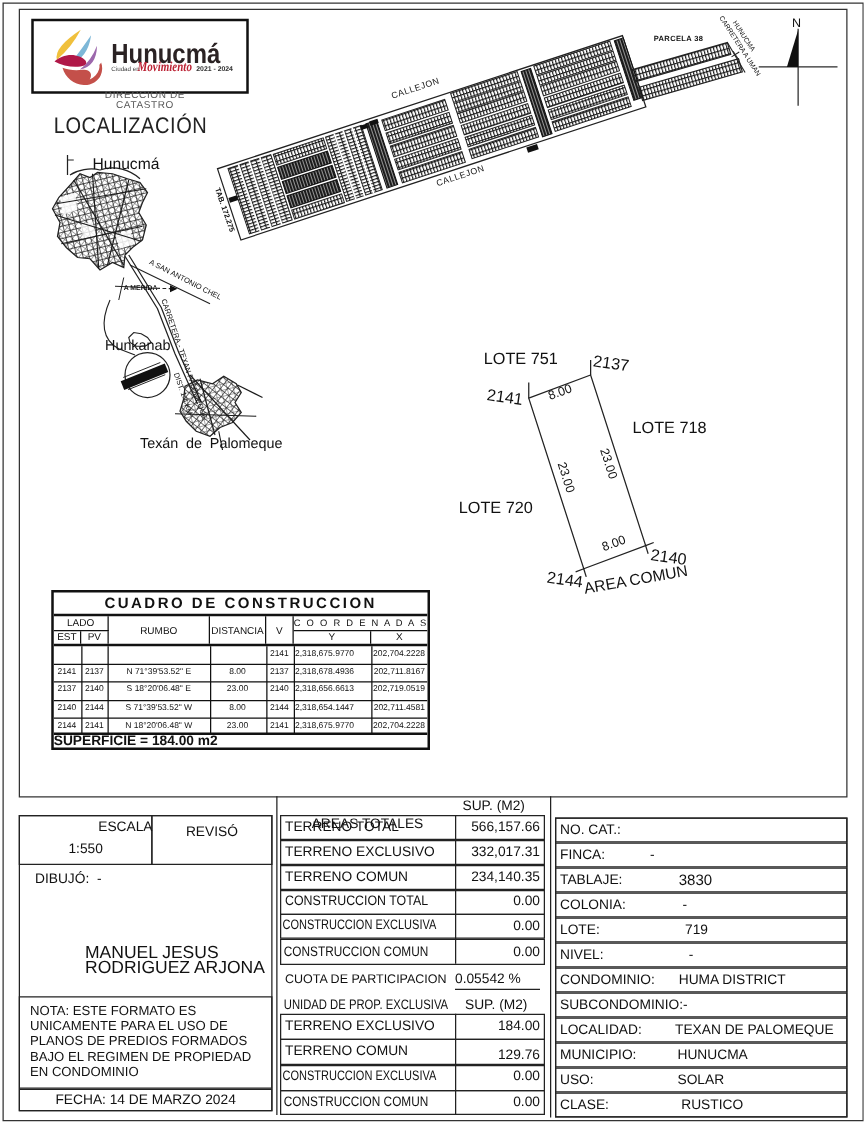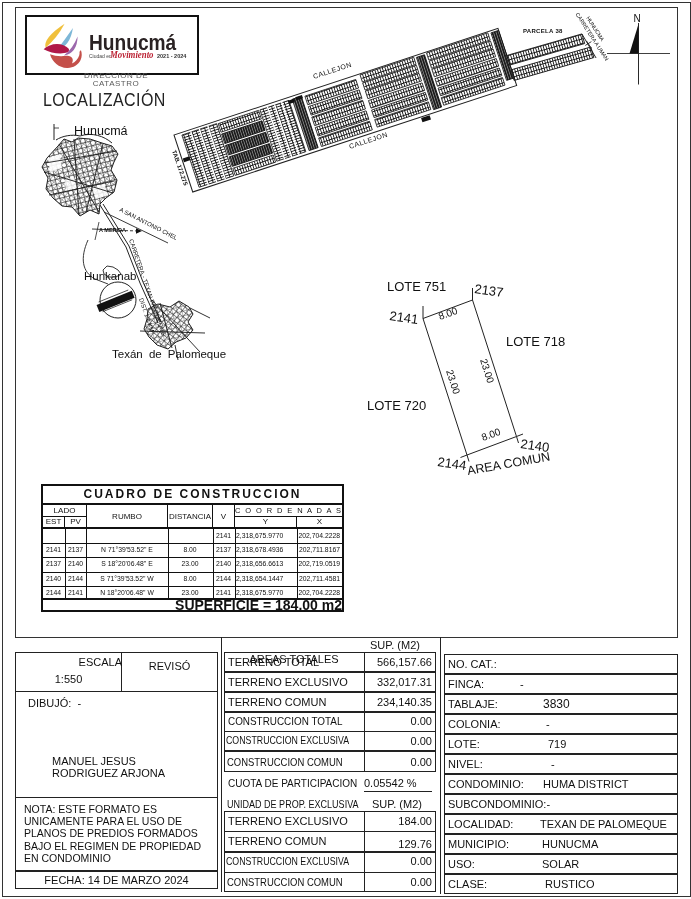--- a/index.html
+++ b/index.html
@@ -201,21 +201,21 @@
 <g transform="translate(446,371) rotate(72)">
         <text x="0" y="0" font-size="10">23.00</text>
       </g>
 <text x="367" y="410" font-size="13">LOTE  720</text>
 <text x="483" y="441" font-size="10" transform="rotate(-20 483,441)">8.00</text>
 <text x="520" y="448" font-size="13" transform="rotate(8 520,448)">2140</text>
 <text x="437" y="466" font-size="13" transform="rotate(8 437,466)">2144</text>
 <text x="468" y="475" font-size="12.5" transform="rotate(-10 468,475)">AREA  COMUN</text>
 </svg>
 
-<div class="abs" style="left:41px;top:484px;width:303px;height:128px;border:2px solid #111;box-sizing:border-box;background:#fff;overflow:hidden">
+<div class="abs" style="left:41px;top:472px;width:303px;height:128px;border:2px solid #111;box-sizing:border-box;background:#fff;overflow:hidden">
 <div class="abs" style="left:0;top:0;width:299px;height:17px;border-bottom:2px solid #111;text-align:center;font-weight:bold;font-size:12px;letter-spacing:2px;line-height:17px;white-space:nowrap">CUADRO  DE  CONSTRUCCION</div>
 <div class="abs" style="left:0;top:19px;width:43px;height:11px;border-right:1px solid #111;border-bottom:1px solid #111;text-align:center;font-size:8px;line-height:12px">LADO</div>
 <div class="abs" style="left:0;top:31px;width:21px;height:10px;border-right:1px solid #111;text-align:center;font-size:8px;line-height:10px">EST</div>
 <div class="abs" style="left:22px;top:31px;width:21px;height:10px;border-right:1px solid #111;text-align:center;font-size:8px;line-height:10px">PV</div>
 <div class="abs" style="left:44px;top:19px;width:80px;height:22px;border-right:1px solid #111;text-align:center;font-size:8px;line-height:24px">RUMBO</div>
 <div class="abs" style="left:125px;top:19px;width:44px;height:22px;border-right:1px solid #111;text-align:center;font-size:8px;line-height:24px">DISTANCIA</div>
 <div class="abs" style="left:170px;top:19px;width:21px;height:22px;border-right:1px solid #111;text-align:center;font-size:8px;line-height:24px">V</div>
 <div class="abs" style="left:192px;top:19px;width:107px;height:11px;border-bottom:1px solid #111;text-align:left;font-size:7.5px;letter-spacing:1.4px;line-height:12px;white-space:nowrap">C O O R D E N A D A S</div>
 <div class="abs" style="left:192px;top:31px;width:61px;height:10px;border-right:1px solid #111;text-align:center;font-size:8px;line-height:10px">Y</div>
 <div class="abs" style="left:254px;top:31px;width:45px;height:10px;text-align:center;font-size:8px;line-height:10px">X</div>
@@ -257,34 +257,34 @@
 <div class="abs" style="left:193px;top:42.6px;width:61px;height:14.2px;line-height:14.2px;text-align:left;white-space:nowrap">2,318,654.1447</div>
 <div class="abs" style="left:252px;top:42.6px;width:45px;height:14.2px;line-height:14.2px;text-align:right;white-space:nowrap">202,711.4581</div>
 <div class="abs" style="left:0px;top:56.8px;width:21px;height:14.2px;line-height:14.2px;text-align:center;white-space:nowrap">2144</div>
 <div class="abs" style="left:22px;top:56.8px;width:21px;height:14.2px;line-height:14.2px;text-align:center;white-space:nowrap">2141</div>
 <div class="abs" style="left:44px;top:56.8px;width:80px;height:14.2px;line-height:14.2px;text-align:center;white-space:nowrap">N 18°20'06.48" W</div>
 <div class="abs" style="left:125px;top:56.8px;width:44px;height:14.2px;line-height:14.2px;text-align:center;white-space:nowrap">23.00</div>
 <div class="abs" style="left:170px;top:56.8px;width:21px;height:14.2px;line-height:14.2px;text-align:center;white-space:nowrap">2141</div>
 <div class="abs" style="left:193px;top:56.8px;width:61px;height:14.2px;line-height:14.2px;text-align:left;white-space:nowrap">2,318,675.9770</div>
 <div class="abs" style="left:252px;top:56.8px;width:45px;height:14.2px;line-height:14.2px;text-align:right;white-space:nowrap">202,704.2228</div>
 </div>
-<div class="abs" style="left:0;top:112px;width:299px;height:11px;border-top:2px solid #111;text-align:right;font-weight:bold;font-size:14px;line-height:11px">SUPERFICIE = 184.00 m2</div>
+<div class="abs" style="left:0;top:112px;width:299px;height:11px;border-top:2px solid #111;text-align:left;font-weight:bold;font-size:11px;line-height:11px">SUPERFICIE = 184.00 m2</div>
 </div>
 
 <div class="abs" style="left:221px;top:637px;width:1px;height:255px;background:#222"></div>
 <div class="abs" style="left:440px;top:637px;width:1px;height:257px;background:#222"></div>
 
 <div class="cell" style="left:15px;top:652px;width:203px;height:237px;border-color:#222"></div>
 <div class="cell" style="left:15px;top:652px;width:107px;height:40px"></div>
 <div class="cell" style="left:121px;top:652px;width:97px;height:40px"></div>
 <div class="abs" style="left:15px;top:656px;width:107px;text-align:right;font-size:11px">ESCALA</div>
 <div class="abs" style="left:15px;top:673px;width:107px;text-align:center;font-size:11px">1:550</div>
 <div class="abs" style="left:121px;top:660px;width:97px;text-align:center;font-size:11px">REVISÓ</div>
 <div class="abs" style="left:28px;top:697px;font-size:11px">DIBUJÓ:&nbsp;&nbsp;-</div>
-<div class="abs" style="left:52px;top:756px;font-size:11px;line-height:11.5px">MANUEL JESUS<br>RODRIGUEZ ARJONA</div>
+<div class="abs" style="left:68px;top:756px;font-size:14px;line-height:11.5px">MANUEL JESUS<br>RODRIGUEZ ARJONA</div>
 <div class="cell" style="left:15px;top:797px;width:203px;height:74px"></div>
 <div class="abs" style="left:24px;top:803px;width:192px;font-size:10.5px;line-height:12.2px">NOTA: ESTE FORMATO ES UNICAMENTE PARA EL USO DE PLANOS DE PREDIOS FORMADOS BAJO EL REGIMEN DE PROPIEDAD EN CONDOMINIO</div>
 <div class="cell" style="left:15px;top:871px;width:203px;height:18px"></div>
 <div class="abs" style="left:15px;top:874px;width:203px;text-align:center;font-size:11px">FECHA: 14 DE MARZO 2024</div>
 
 <div class="abs" style="left:224px;top:653px;width:140px;text-align:center;font-size:11px">AREAS TOTALES</div>
 <div class="abs" style="left:370px;top:639px;font-size:11px">SUP. (M2)</div>
 <div class="cell" style="left:224px;top:652px;width:212px;height:20px"></div>
     <div class="abs" style="left:228px;top:656px;font-size:11px">TERRENO TOTAL</div>
     <div class="abs" style="left:364px;top:656px;width:68px;text-align:right;font-size:11px">566,157.66</div>

